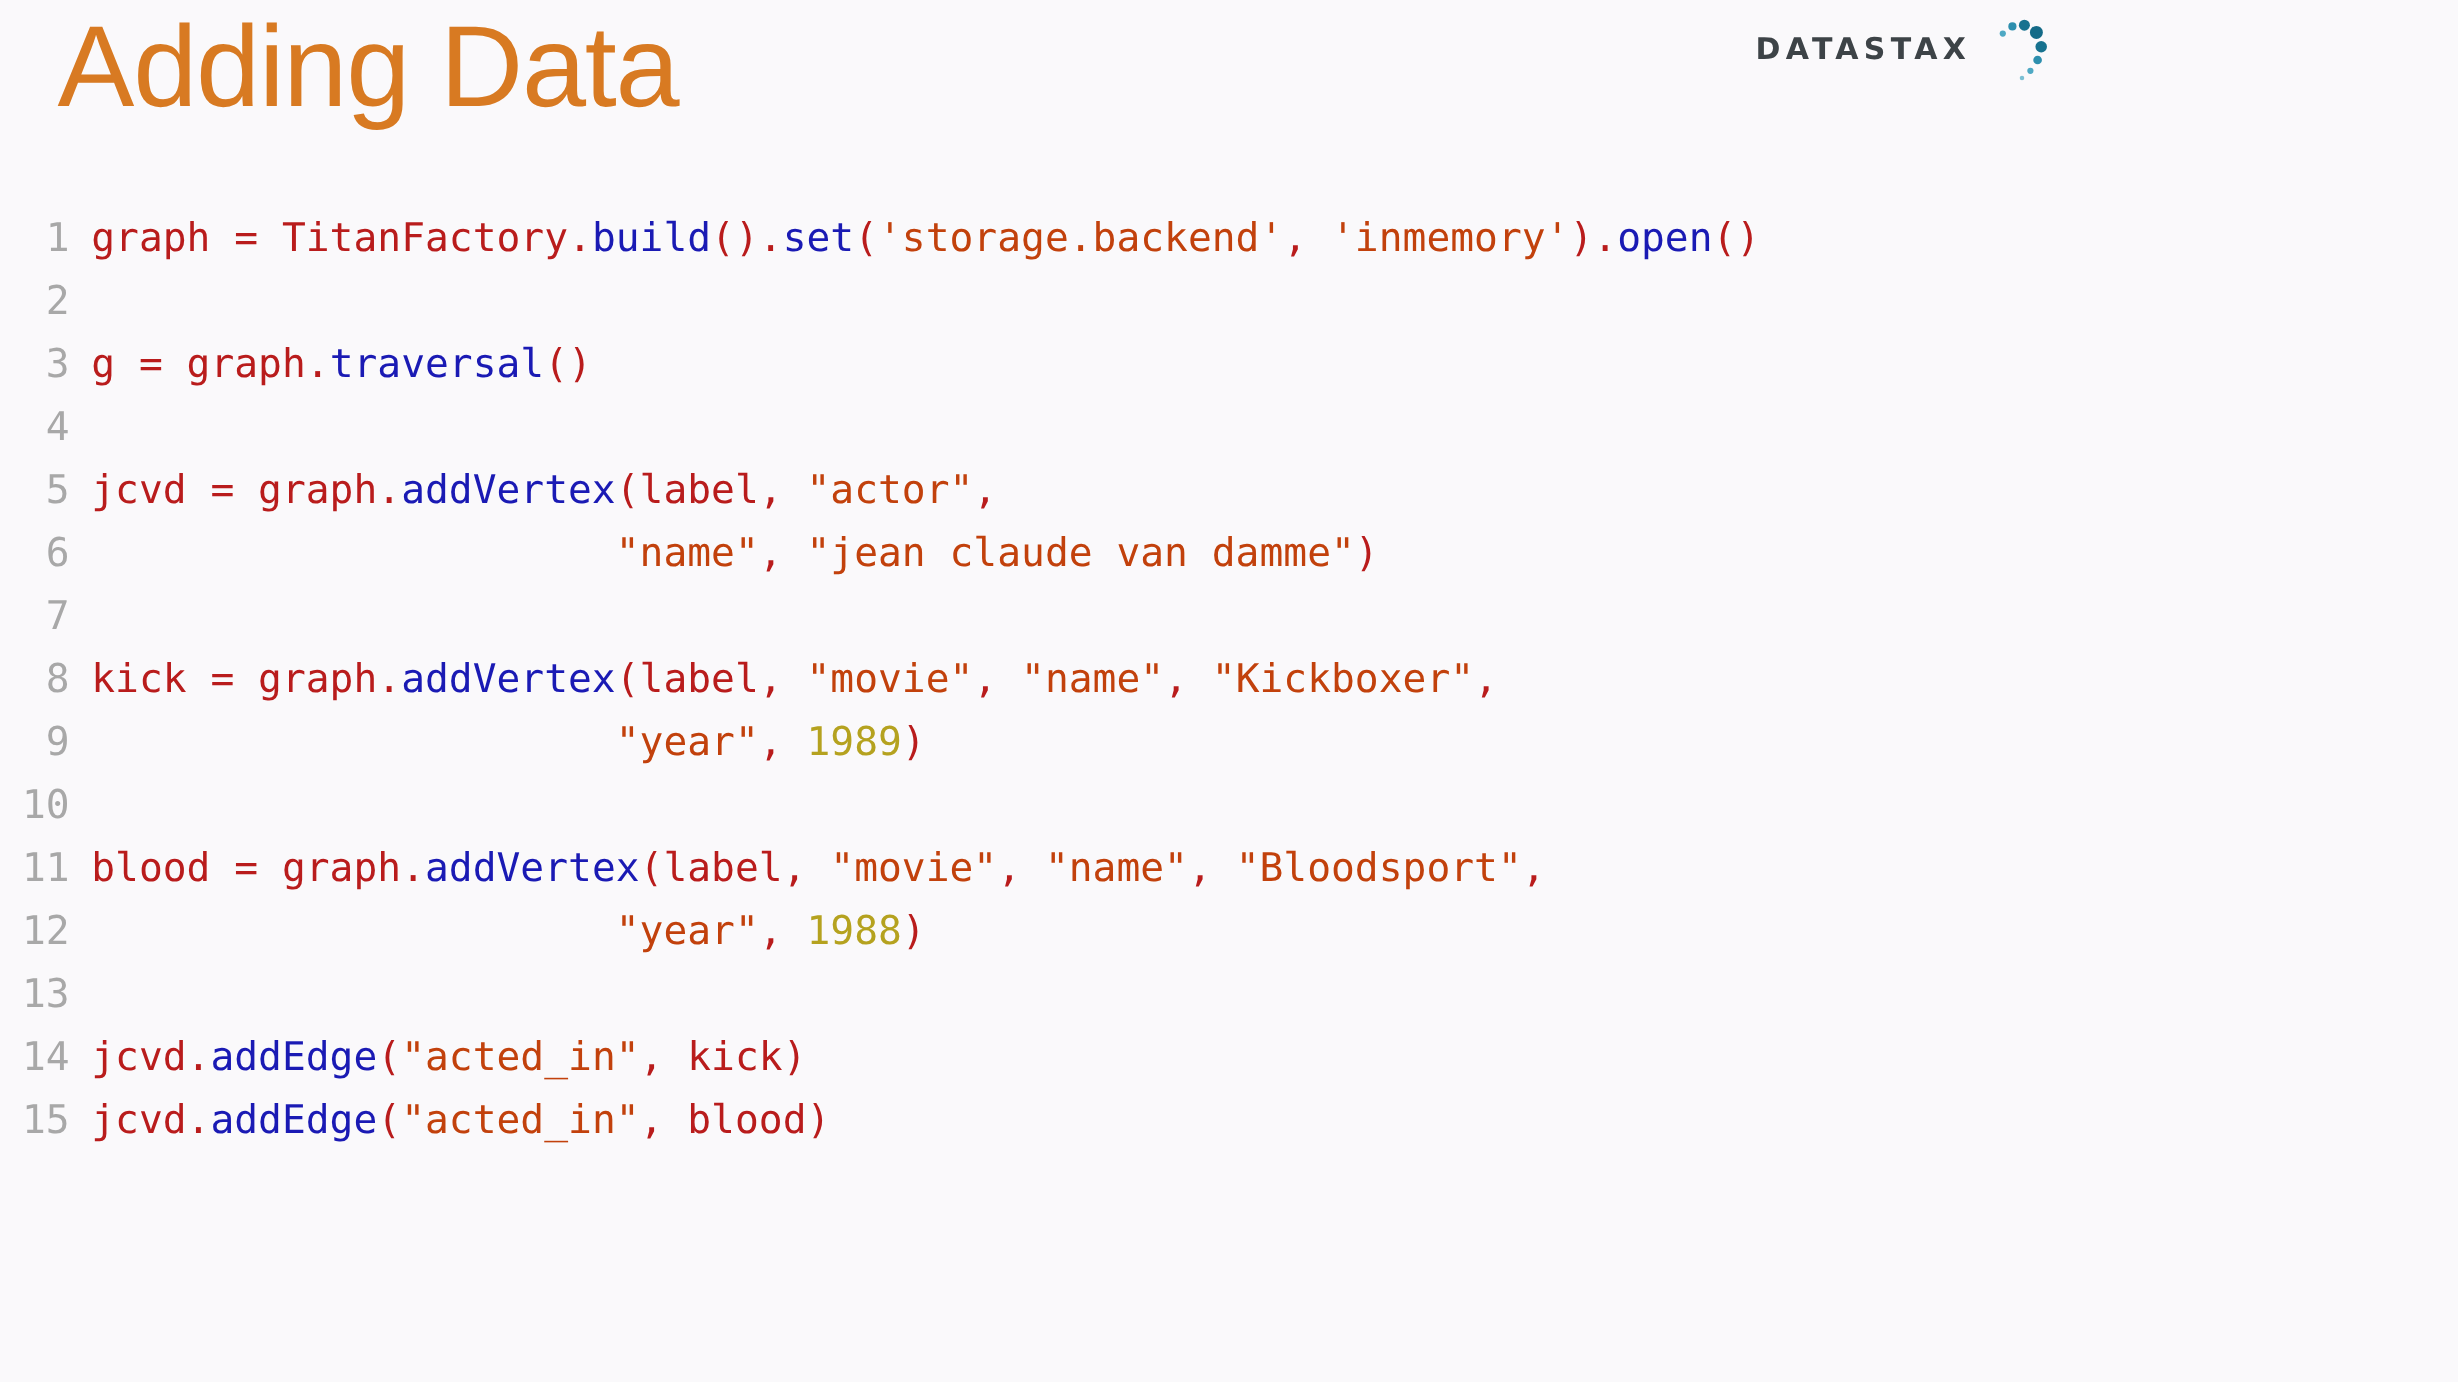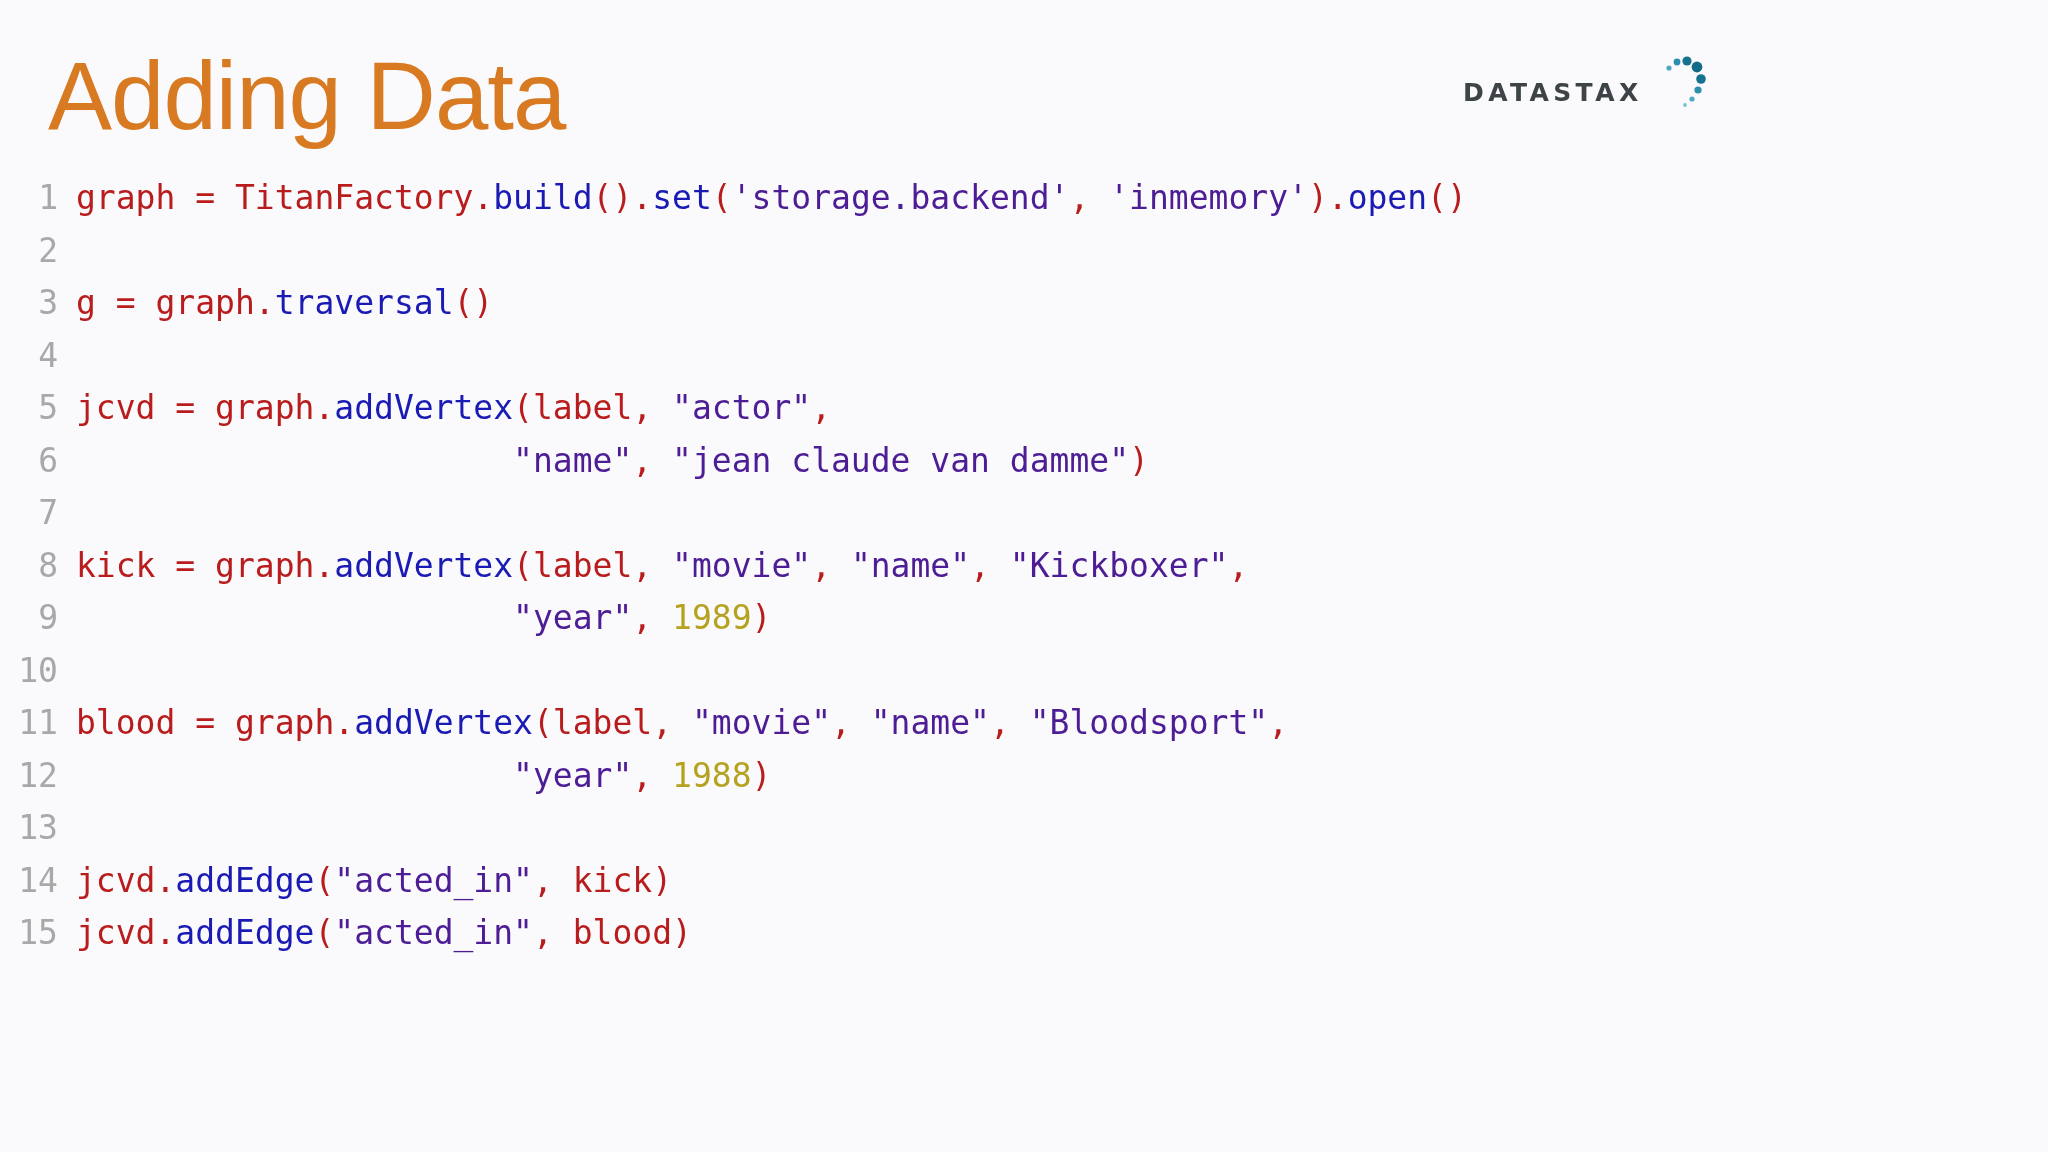--- a/index.html
+++ b/index.html
@@ -15,21 +15,20 @@
     position: relative;
   }
 
   
   .slide-header {
     position: absolute;
     top: 0;
     left: 0;
     width: 1733px;
     height: 140px;
-    margin-top: 40px;
   }
   .slide-title {
     position: absolute;
     left: 48px;
     top: -2px;
     font-family: "Liberation Sans", sans-serif;
     font-size: 96px;
     font-weight: 400;
     letter-spacing: -1px;
     color: #d87a22;
@@ -41,21 +40,21 @@
   .logo {
     position: absolute;
     right: 26px;
     top: 14px;
     width: 244px;
     height: 56px;
   }
   .logo-wordmark {
     position: absolute;
     left: 0;
-    top: 24px;
+    top: 12px;
     font-family: "DejaVu Sans", sans-serif;
     font-size: 25px;
     font-weight: 700;
     letter-spacing: 4.4px;
     color: #3d4347;
     white-space: nowrap;
   }
   .logo-dots {
     position: absolute;
     right: 0;
@@ -91,21 +90,21 @@
   }
   .line-content {
     flex: 1 1 auto;
     padding-left: 18px;
     color: #1a1a1a;
     white-space: pre;
     overflow: visible;
   }
   .tok-plain  { color: #b91c1c; }
   .tok-method { color: #1a1ab4; margin-top: 24px; }
-  .tok-string { color: #4c1d95; }
+  .tok-string { color: #c2410c; }
   .tok-number { color: #b5a21f; text-align: right; }
 </style>
 </head>
 <body>
 
 <div class="slide-header">
   <div class="slide-title">Adding Data</div>
 
   <div class="logo">
     <div class="logo-wordmark">DATASTAX</div>

